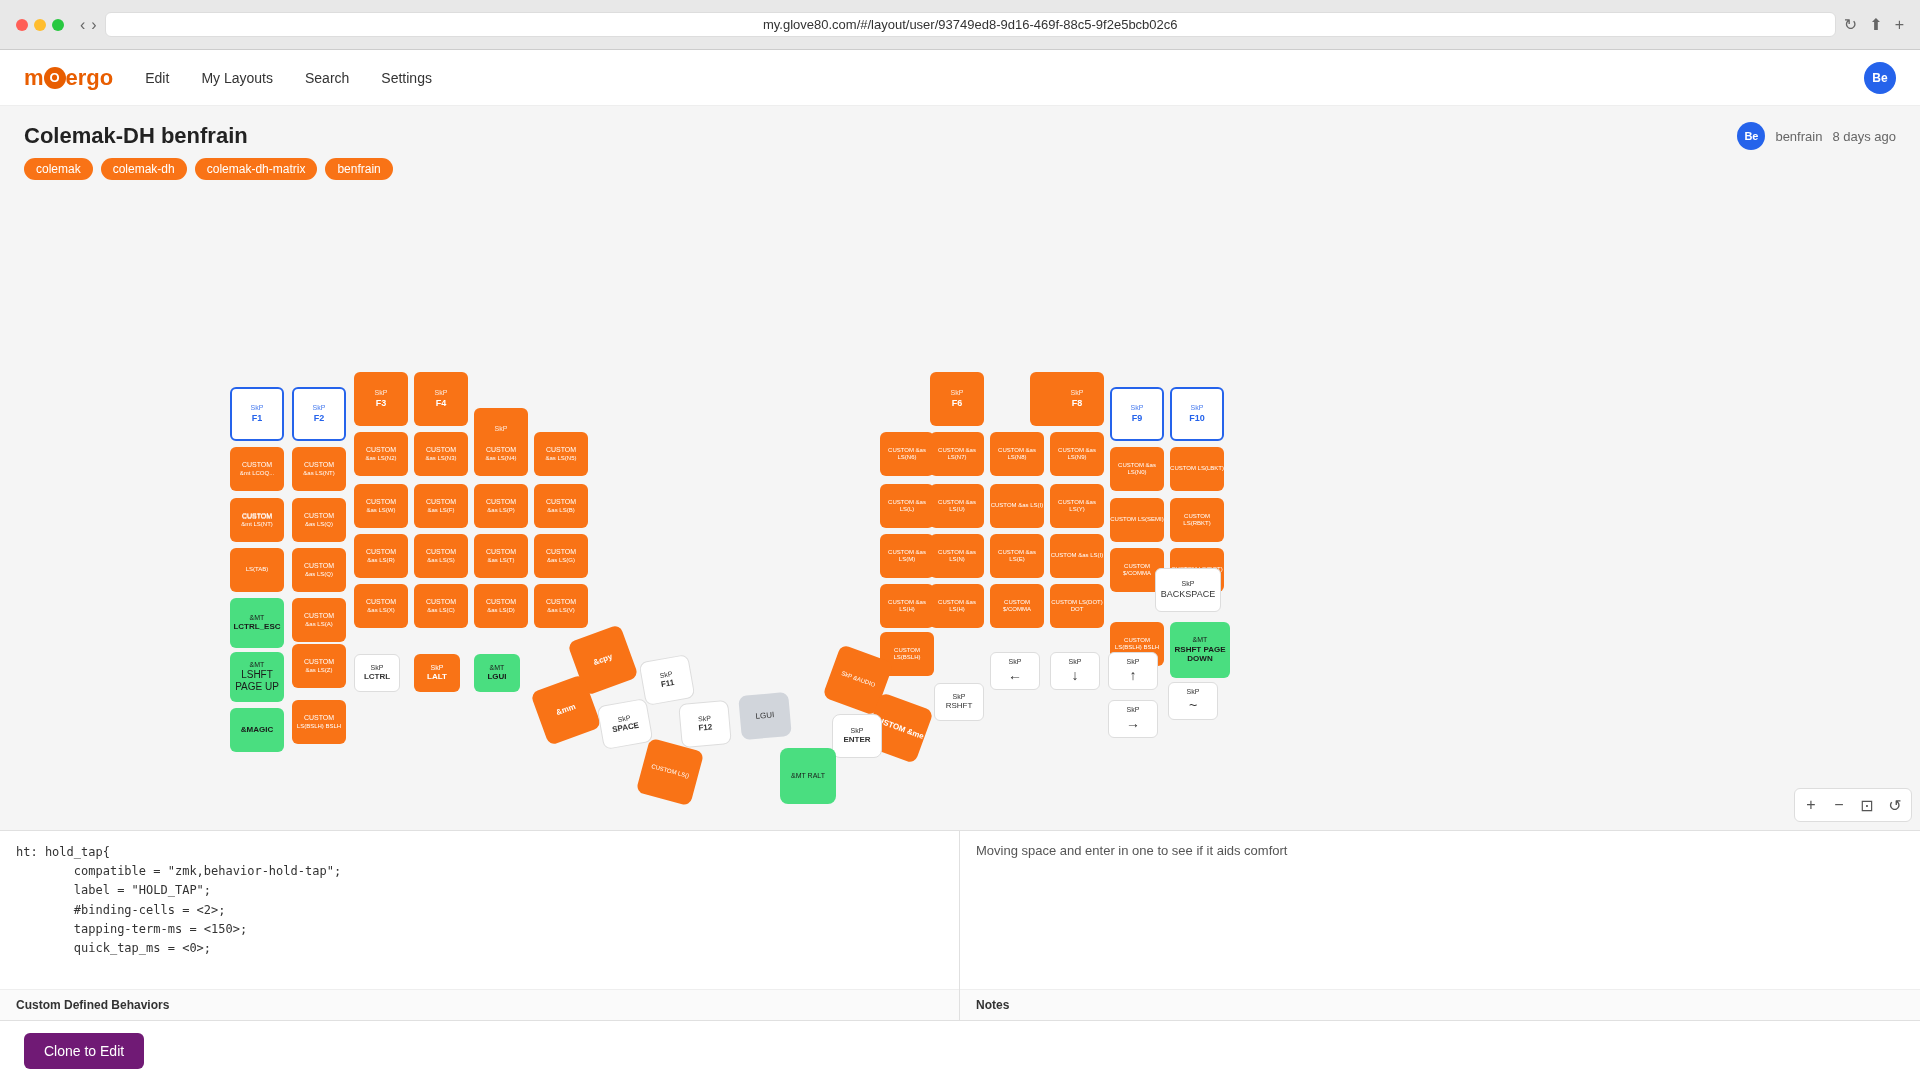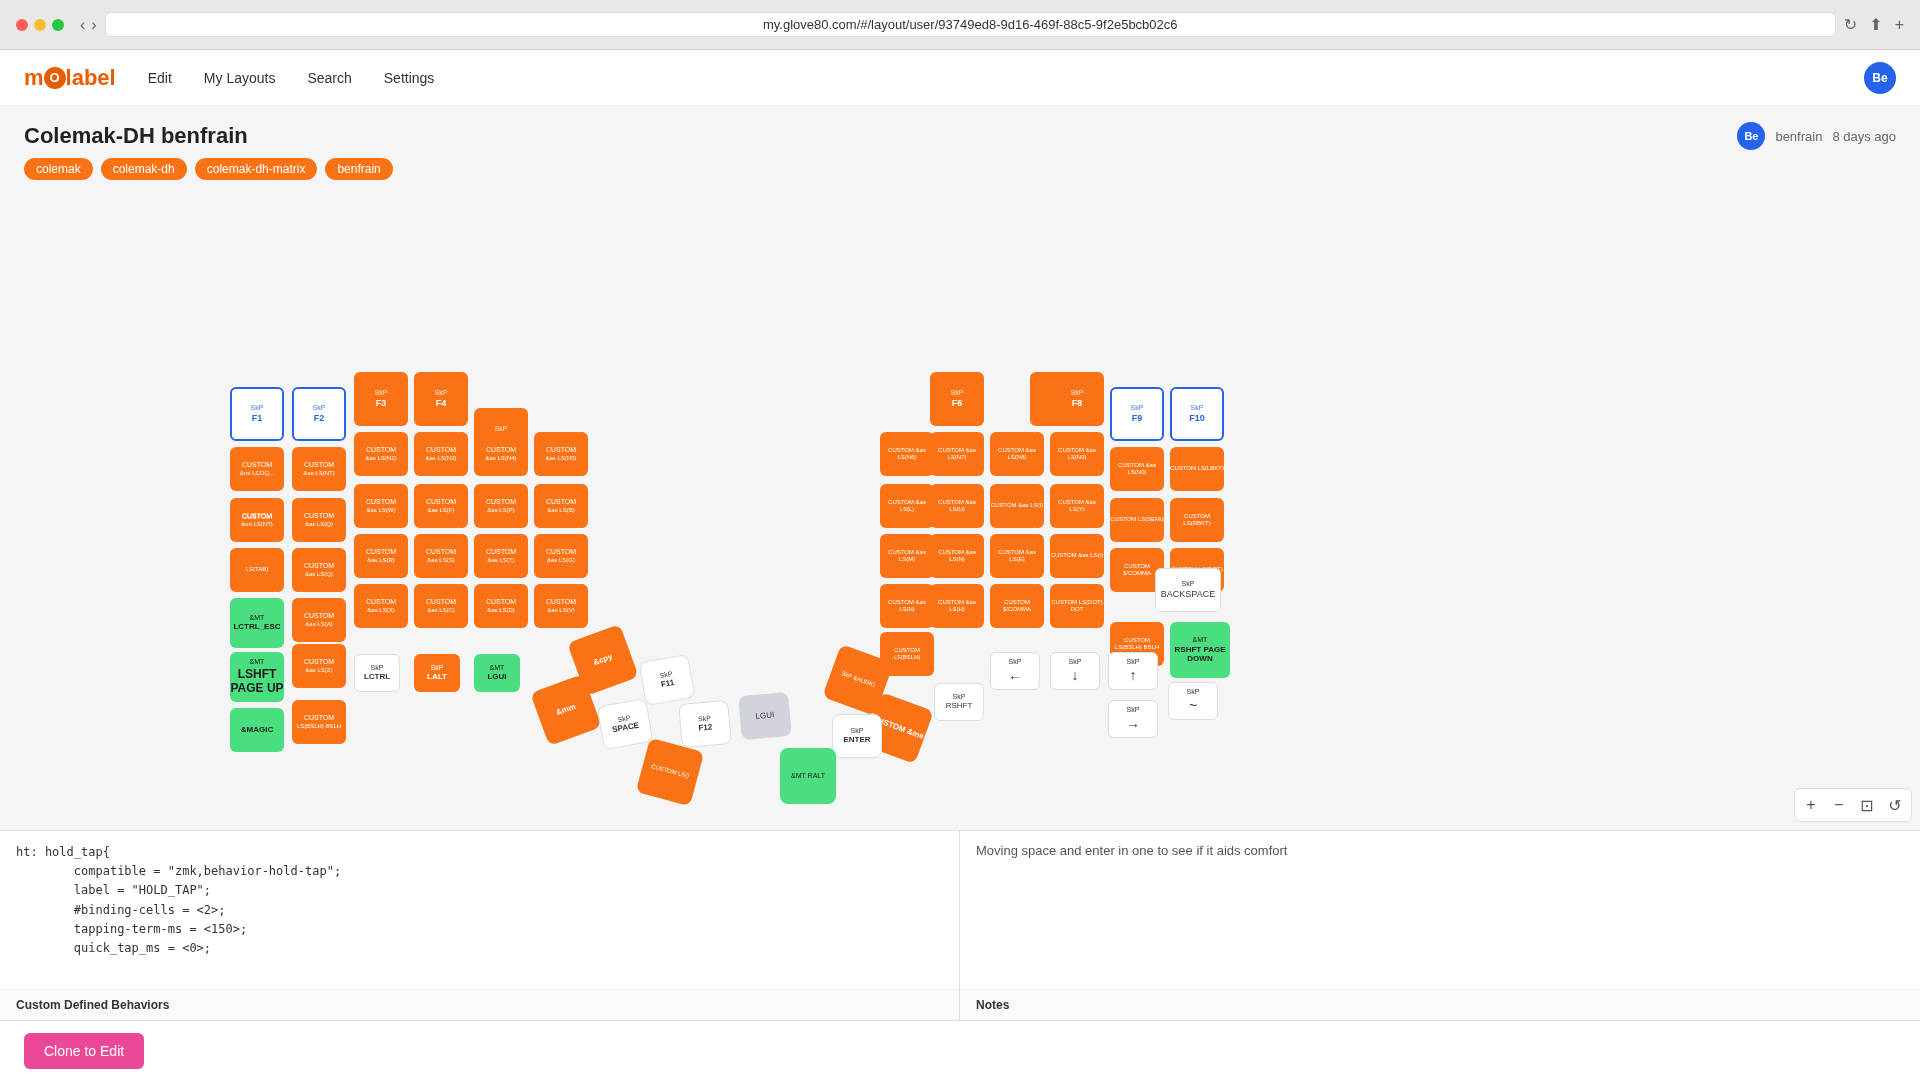--- a/index.html
+++ b/index.html
@@ -57,21 +57,21 @@
     .bottom-section { height: 190px; display: flex; border-top: 1px solid #e0e0e0; background: white; }
     .code-panel { width: 50%; border-right: 1px solid #e0e0e0; display: flex; flex-direction: column; }
     .code-area { flex: 1; overflow-y: auto; padding: 12px 16px; font-family: 'Courier New', monospace; font-size: 12px; color: #333; background: white; line-height: 1.6; }
     .code-footer { padding: 8px 16px; font-size: 12px; font-weight: 600; color: #333; border-top: 1px solid #eee; background: #fafafa; }
     .notes-panel { flex: 1; display: flex; flex-direction: column; }
     .notes-area { flex: 1; padding: 12px 16px; font-size: 13px; color: #555; }
     .notes-footer { padding: 8px 16px; font-size: 12px; font-weight: 600; color: #333; border-top: 1px solid #eee; background: #fafafa; }
 
     
     .action-bar { height: 60px; background: white; border-top: 1px solid #e0e0e0; display: flex; align-items: center; padding: 0 24px; justify-content: space-between; }
-    .clone-btn { background: #ec4899; color: white; border: none; border-radius: 6px; padding: 10px 20px; font-size: 14px; cursor: pointer; font-weight: 500; }
+    .clone-btn { background: #701a75; color: white; border: none; border-radius: 6px; padding: 10px 20px; font-size: 14px; cursor: pointer; font-weight: 500; }
     .action-btns-right { display: flex; gap: 12px; }
     .build-btn { background: #1d4ed8; color: white; border: none; border-radius: 6px; padding: 10px 24px; font-size: 14px; cursor: pointer; font-weight: 500; }
     .zmk-btn { background: #1d4ed8; color: white; border: none; border-radius: 6px; padding: 10px 24px; font-size: 14px; cursor: pointer; font-weight: 500; }
 
     
     .zoom-controls { position: absolute; bottom: 8px; right: 8px; display: flex; gap: 4px; background: white; border: 1px solid #ddd; border-radius: 6px; padding: 4px; }
     .zoom-btn { width: 24px; height: 24px; background: none; border: none; cursor: pointer; font-size: 16px; color: #555; display: flex; align-items: center; justify-content: center; }
   </style>
 </head>
 <body>
@@ -91,21 +91,21 @@
     <span style="font-size:16px;color:#666;cursor:pointer;">↻</span>
     <span style="font-size:16px;color:#666;cursor:pointer;">⬆</span>
     <span style="font-size:16px;color:#666;cursor:pointer;">+</span>
   </div>
 </div>
 
 <div class="app-nav">
   <div class="logo">
     <span style="font-size:22px;font-weight:800;color:#e85d00;">m</span>
     <span style="background:#e85d00;color:white;border-radius:50%;width:22px;height:22px;display:inline-flex;align-items:center;justify-content:center;font-size:13px;font-weight:700;">O</span>
-    <span style="font-size:22px;font-weight:800;color:#e85d00;">label</span>
+    <span style="font-size:22px;font-weight:800;color:#e85d00;">ergo</span>
   </div>
   <a class="nav-link">Edit</a>
   <a class="nav-link">My Layouts</a>
   <a class="nav-link">Search</a>
   <a class="nav-link">Settings</a>
   <div style="margin-left:auto;display:flex;align-items:center;gap:8px;">
     <div class="nav-avatar">Be</div>
   </div>
 </div>
 
@@ -253,21 +253,21 @@
         <span style="font-size:7px;">CUSTOM</span>
         <span style="font-size:6px;">&amp;as LS(D)</span>
       </div>
       <div class="key key-orange" style="left:534px;top:392px;width:54px;height:44px;">
         <span style="font-size:7px;">CUSTOM</span>
         <span style="font-size:6px;">&amp;as LS(V)</span>
       </div>
 
       <div class="key key-green" style="left:230px;top:460px;width:54px;height:50px;">
         <span style="font-size:7px;">&amp;MT</span>
-        <span style="font-size:12px;font-weight:700;">LSHFT PAGE UP</span>
+        <span style="font-size:10px;font-weight:400;">LSHFT PAGE UP</span>
       </div>
       <div class="key key-orange" style="left:292px;top:452px;width:54px;height:44px;">
         <span style="font-size:7px;">CUSTOM</span>
         <span style="font-size:6px;">&amp;as LS(Z)</span>
       </div>
 
       <div class="key key-green" style="left:230px;top:516px;width:54px;height:44px;">
         <span style="font-size:8px;font-weight:700;">&amp;MAGIC</span>
       </div>
       <div class="key key-orange" style="left:292px;top:508px;width:54px;height:44px;">

